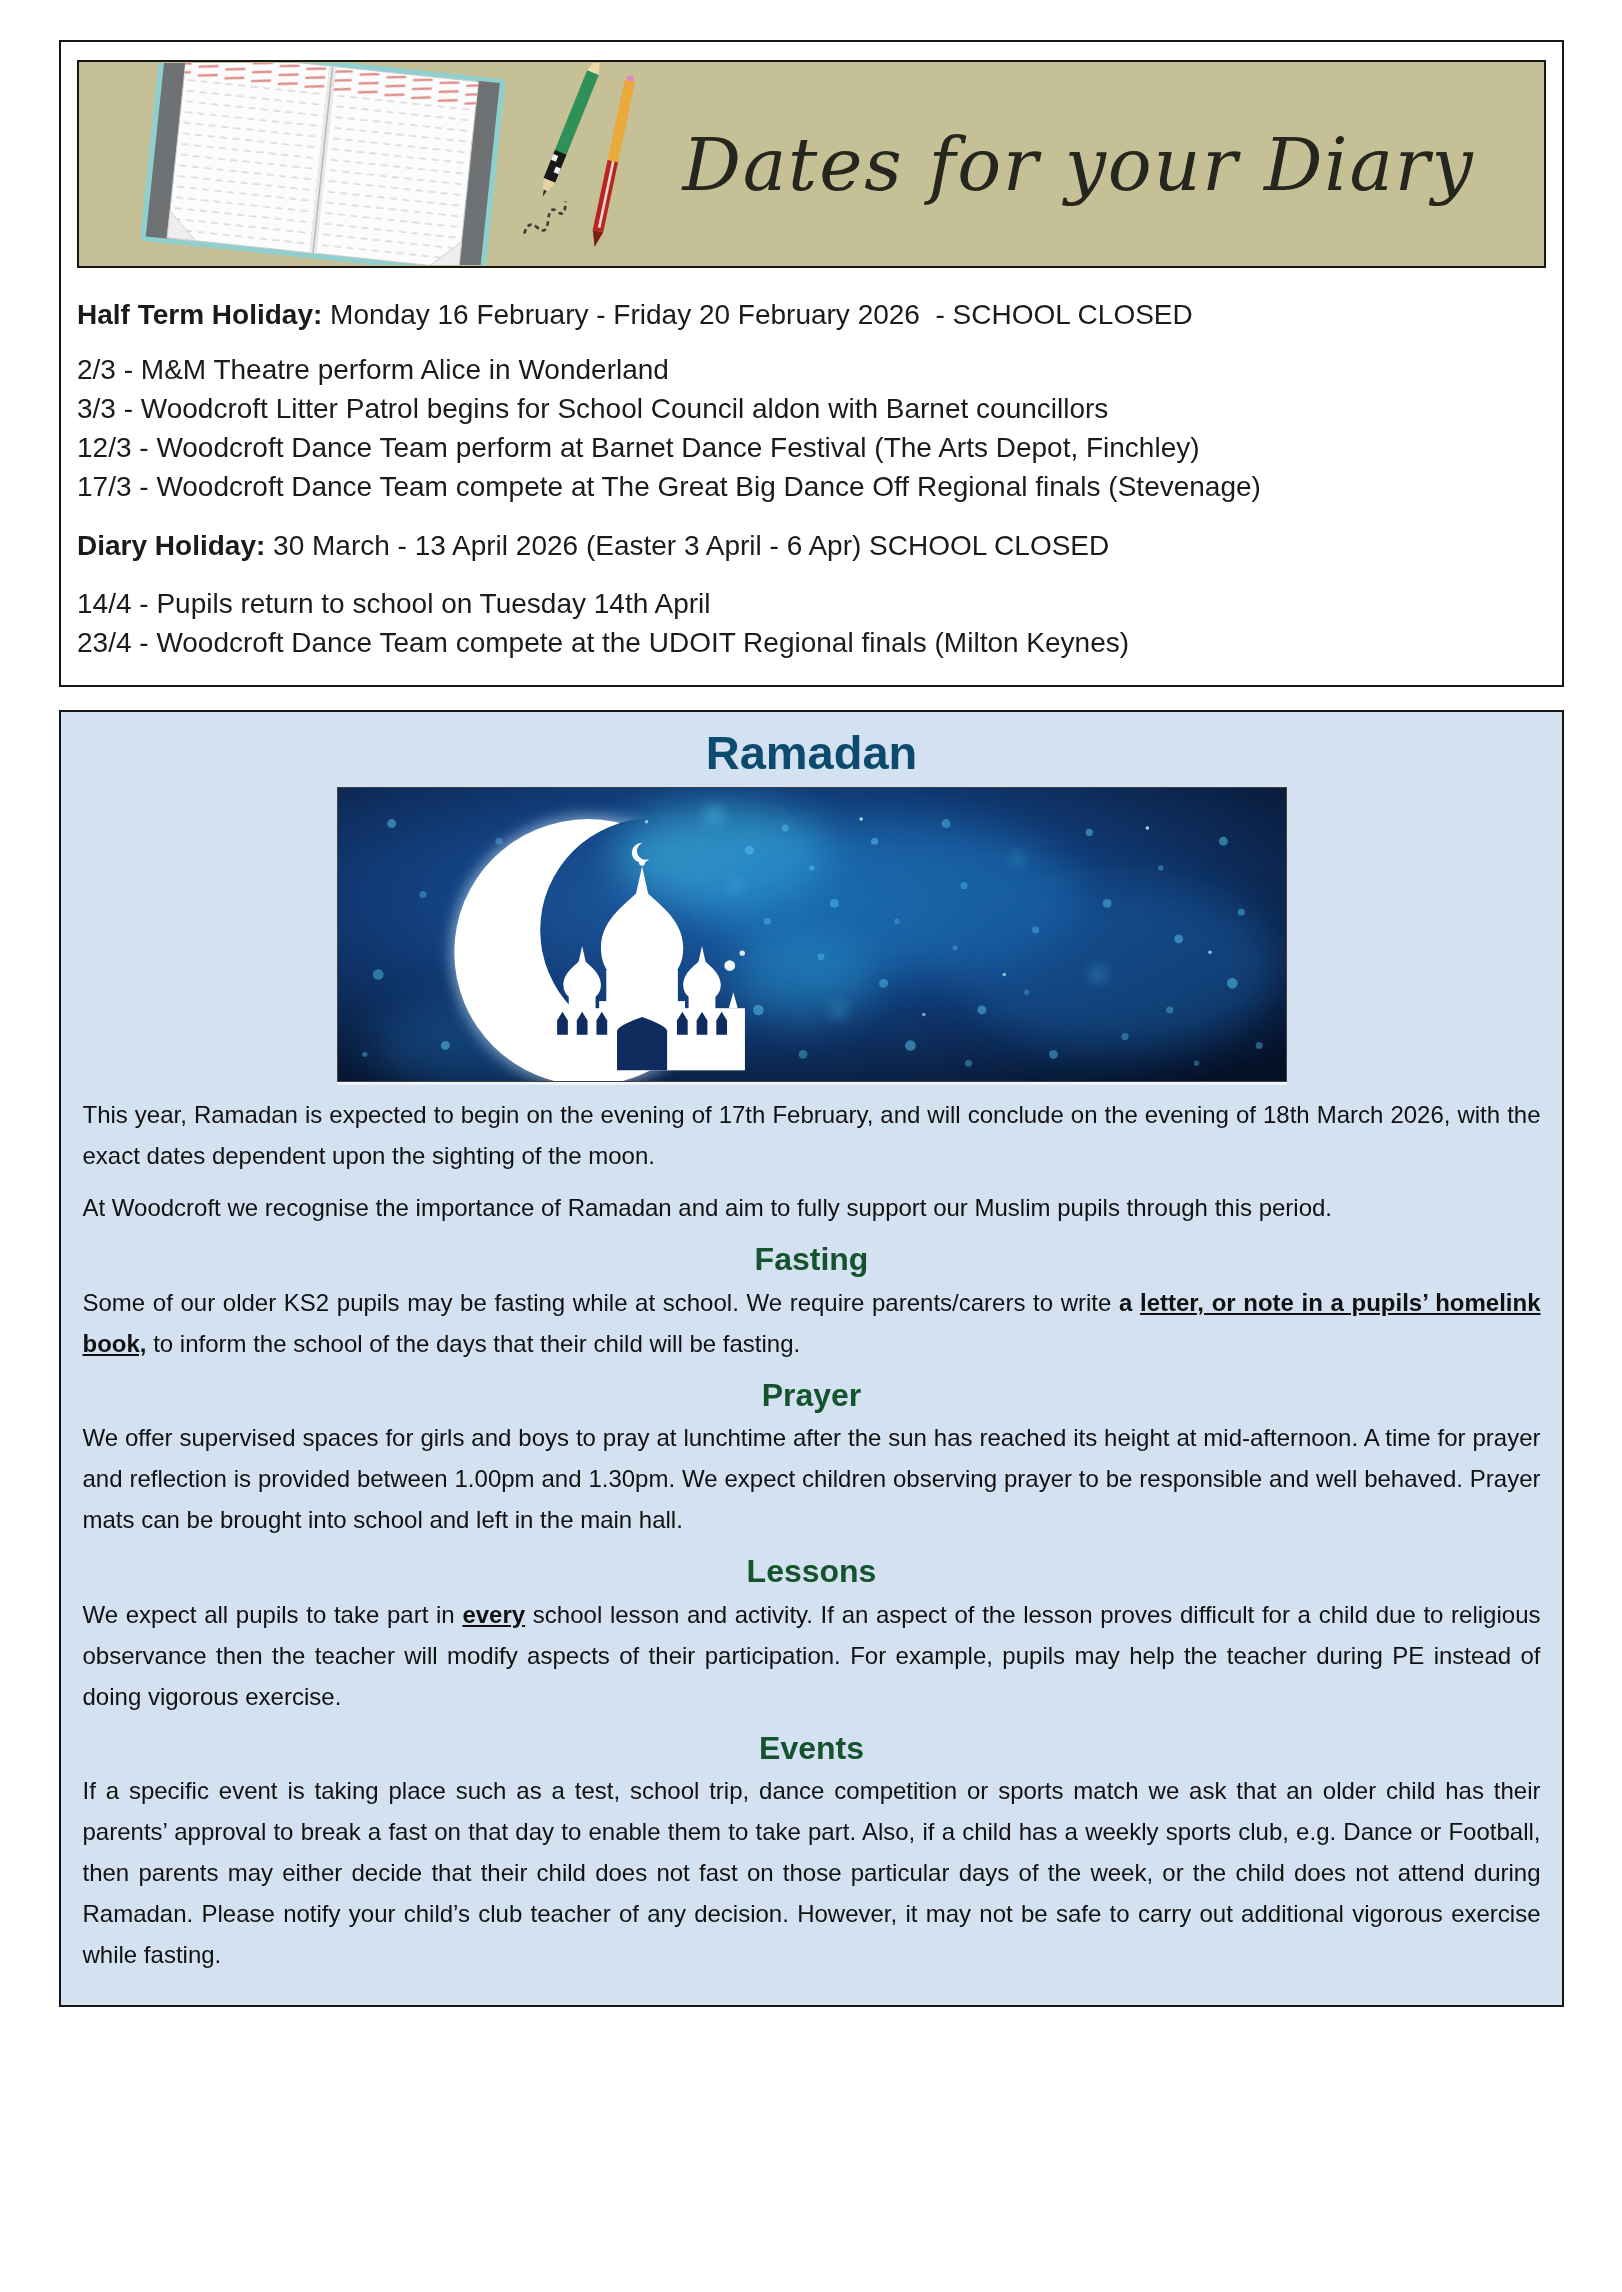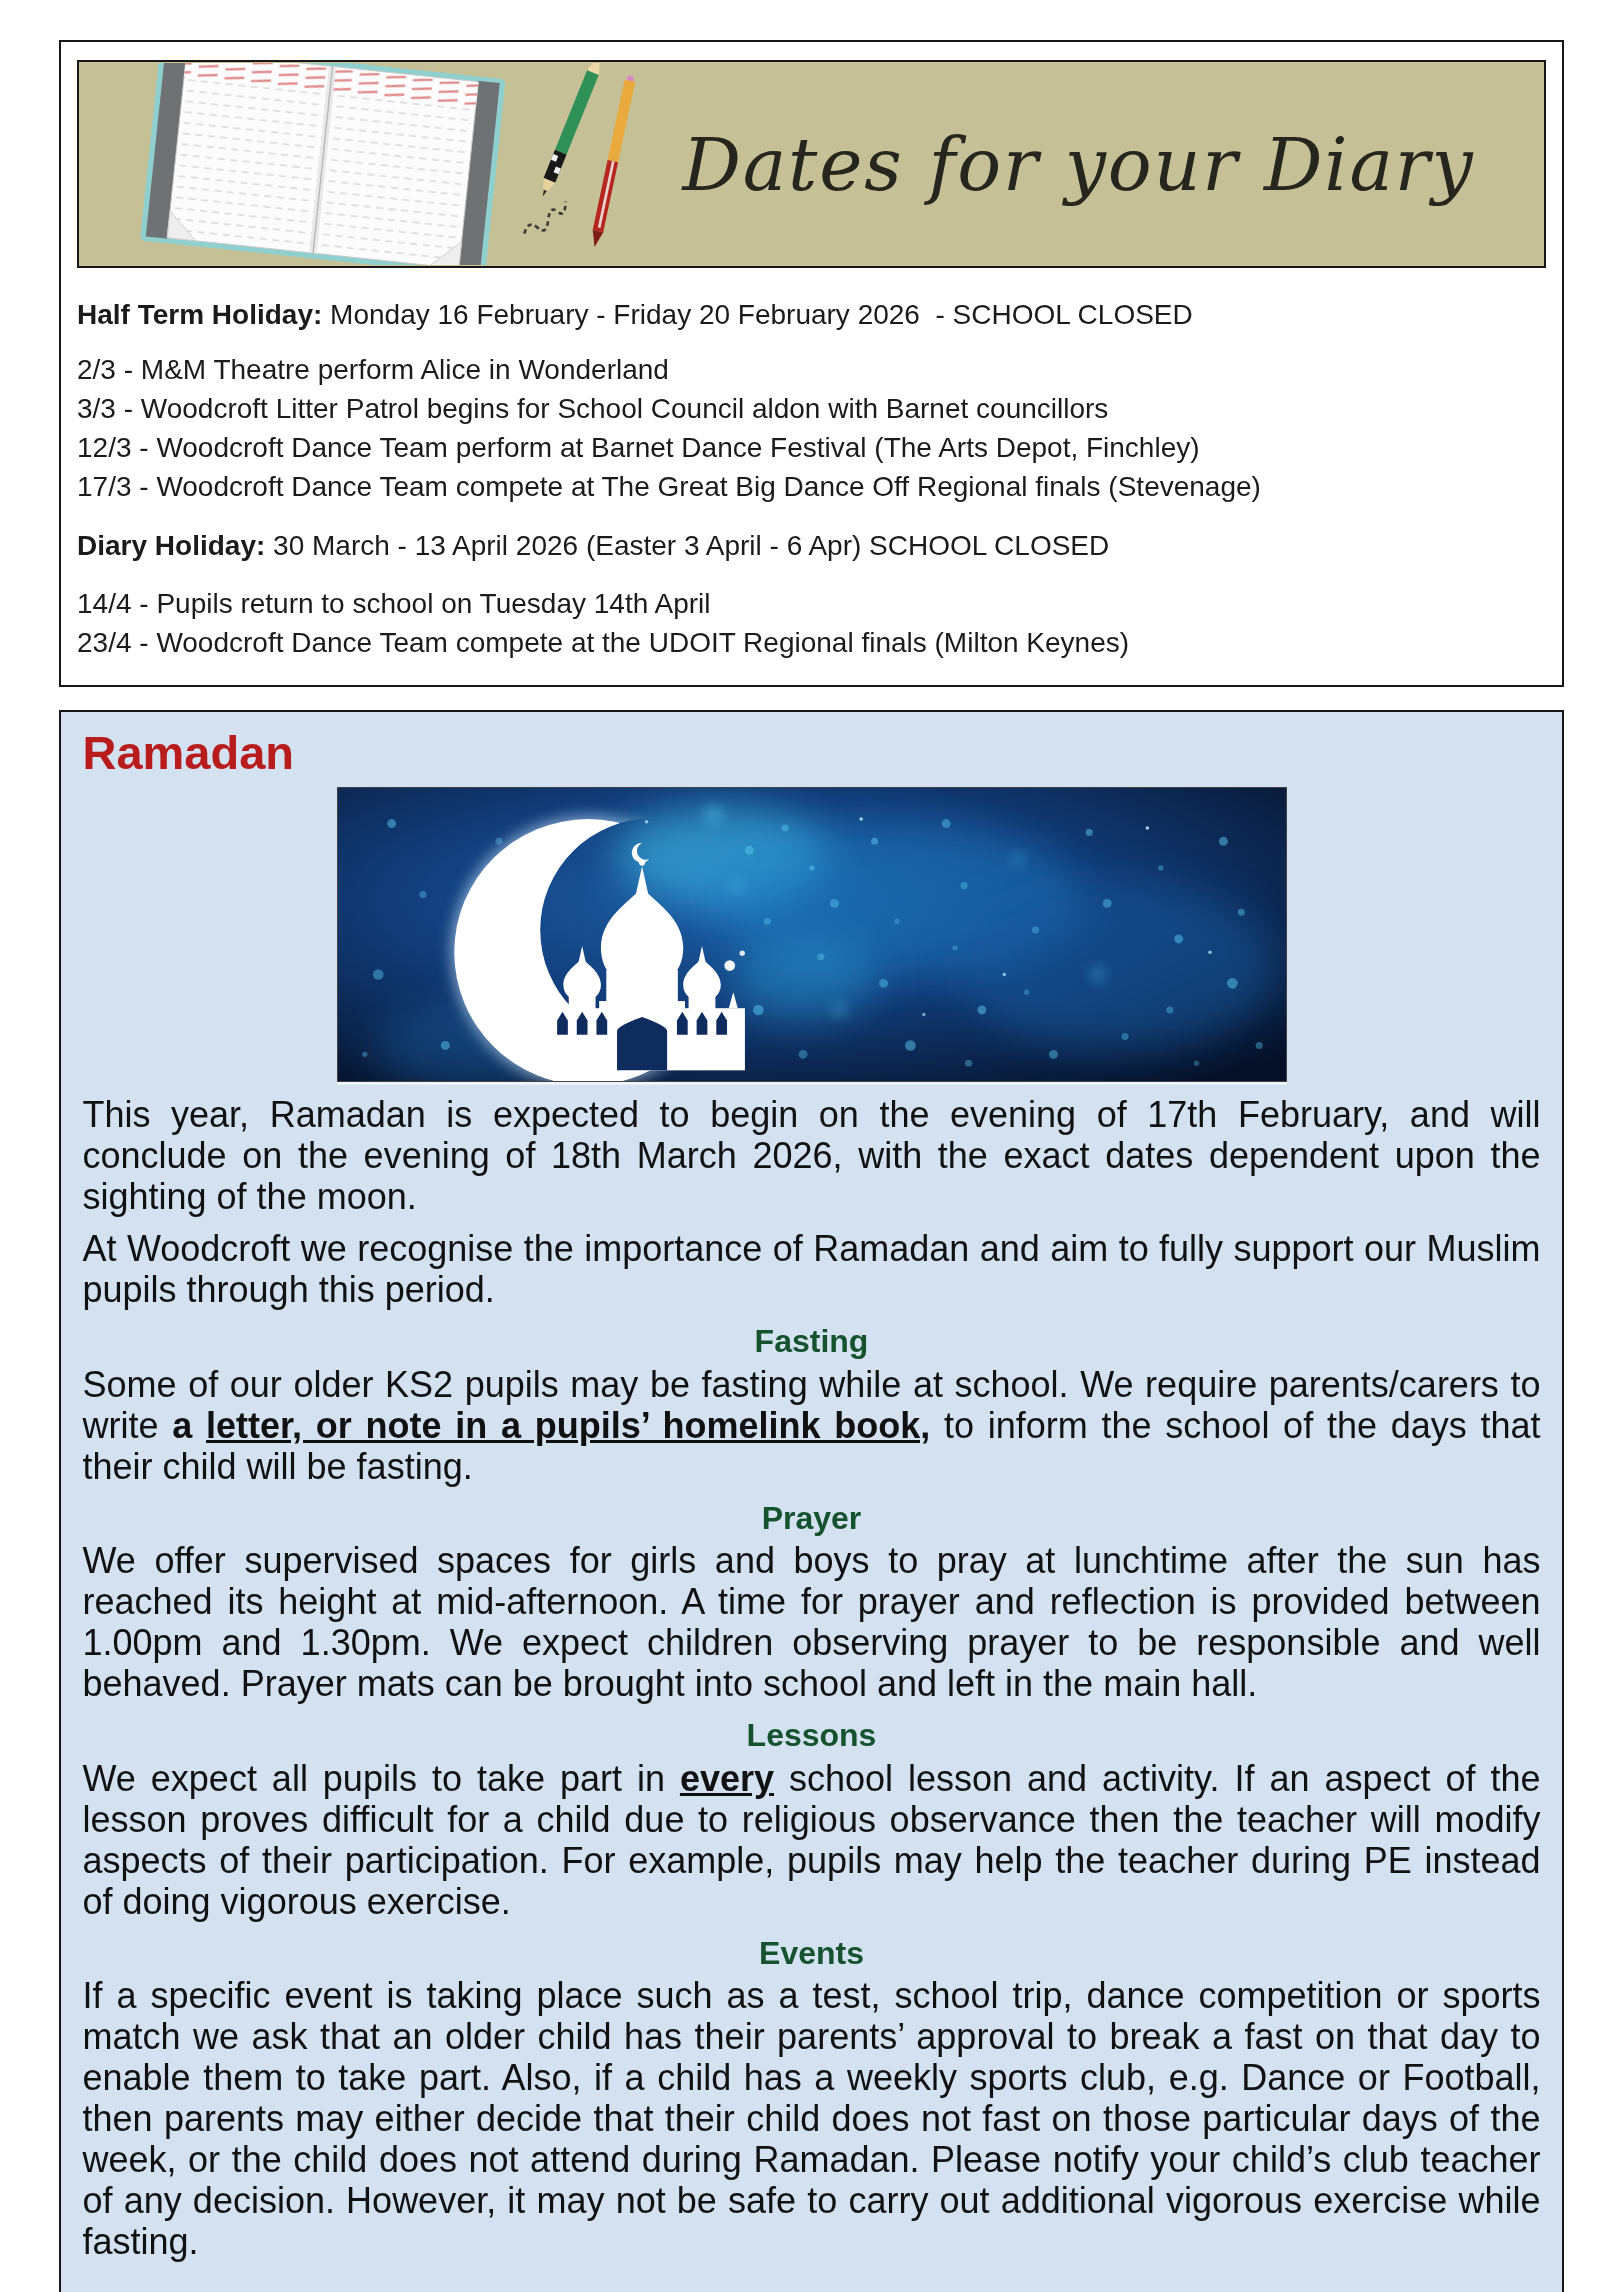--- a/index.html
+++ b/index.html
@@ -46,32 +46,32 @@
   b{font-weight:bold;margin-top:17px;}
 
   
   .ramadan-card{
     box-sizing:border-box;
     margin-top:22.4px;
     border:2.7px solid #161616;
     padding:0 21.5px 30px;
   }
   .rtitle{
-    font-size:47px;font-weight:bold;
-    margin:14.3px 0 7.2px;line-height:54px;color:#b91c1c;
+    font-size:47px;font-weight:bold;text-align:center;
+    margin:14.3px 0 7.2px;line-height:54px;color:#0c4a6e;
   }
   .moon{
     width:948px;margin:0 auto;
     border:1.8px solid #414141;
     box-shadow:0 2.7px 0 rgba(255,255,255,.65);
     line-height:0;background:#0a1c44;
   }
   .moon svg{width:100%;height:293px;display:block;}
   .just{
-    font-size:36px;line-height:41px;
+    font-size:24px;line-height:41px;
     text-align:justify;text-justify:inter-word;
     margin:11.6px 0 0;color:#111;
   }
   .after-h{margin-top:1.8px;}
   .sect{
     font-size:32px;font-weight:bold;text-align:center;
     margin:10.7px 0 0;line-height:41px;color:#14532d;
   }
   .u{text-decoration:underline;}
 </style>

